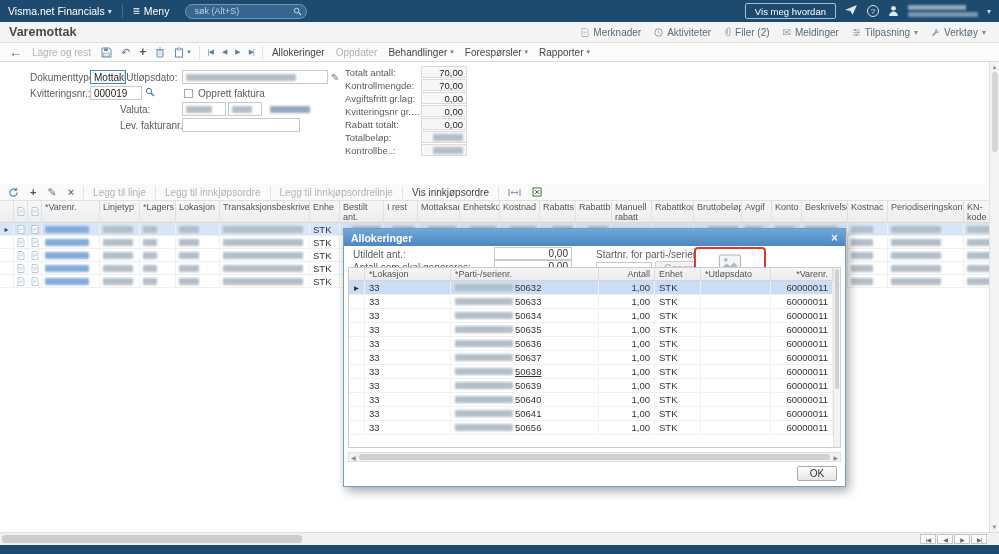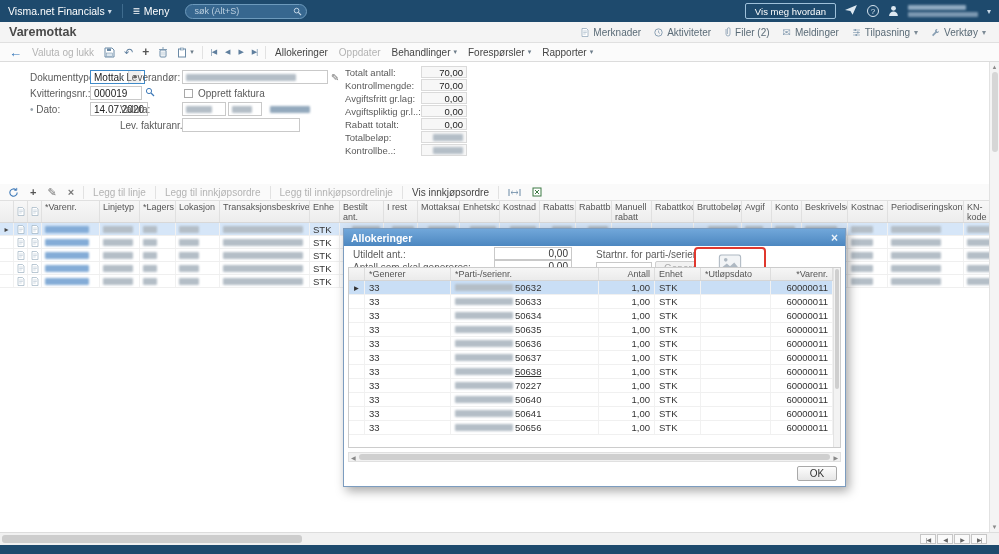--- a/index.html
+++ b/index.html
@@ -216,21 +216,21 @@
             <path d="M6.5 1a2 2 0 0 0-2.3 2.8L1 7l1.2 1.2 3.2-3.2A2 2 0 0 0 8 2.7L6.8 3.9 5.6 2.7z" fill="#8aa0b4"></path>
           </svg>
         <span>Verktøy</span>
         <span class="caret">▾</span>
       </span>
     </div>
   </div>
 
   <div class="toolbar">
     <span class="tb icon backarrow">←</span>
-    <span class="tb disabled">Valuta og lukk</span>
+    <span class="tb disabled">Lagre og rest</span>
     <span class="tb icon">
       <svg width="11" height="11" viewBox="0 0 11 11">
           <path d="M1 1h7l2 2v7H1z" fill="#fff" stroke="#6b8aa6"></path>
           <rect x="3" y="1.5" width="4" height="2.5" fill="#6b8aa6"></rect>
           <rect x="2.5" y="6" width="6" height="3.5" fill="#dce6ee" stroke="#6b8aa6" stroke-width=".5"></rect>
         </svg>
     </span>
     <span class="tb icon" style="color:#5f7f9e;font-size:11px">↶</span>
     <span class="tb icon" style="font-weight:bold;font-size:12px;color:#555">+</span>
     <span class="tb icon">
@@ -266,48 +266,42 @@
     <span class="tb">
       <span>Rapporter</span>
       <span class="caret">▾</span>
     </span>
   </div>
 
   <div class="formarea">
     <div class="col1">
       <div class="fr">
         <span class="fl">Dokumenttype:</span>
-        <div class="fld focus" style="width:55px">
+        <div class="fld focus" style="width:36px">
           <span>Mottak</span>
           <span class="combo-caret">▾</span>
         </div>
       </div>
       <div class="fr">
         <span class="fl">Kvitteringsnr.:</span>
         <div class="fld" style="width:52px">
           <span>000019</span>
         </div>
         <span style="margin-left:3px">
           <svg width="10" height="10" viewBox="0 0 10 10">
               <circle cx="4" cy="4" r="2.6" fill="none" stroke="#3f7ab8"></circle>
               <path d="M6 6l3 3" stroke="#3f7ab8" stroke-width="1.2"></path>
             </svg>
         </span>
       </div>
-      <div class="fr req">
-        <span class="fl">Dato:</span>
-        <div class="fld" style="width:58px">
-          <span>14.07.2020</span>
-        </div>
-      </div>
     </div>
 
     <div class="col2">
       <div class="fr req">
-        <span class="fl">Leverandør:</span>
+        <span class="fl">Utløpsdato:</span>
         <div class="fld" style="width:146px">
           <span class="bar" style="width:110px"></span>
         </div>
         <span style="margin-left:3px;color:#777;font-size:10px">✎</span>
       </div>
       <div class="fr" style="padding-left:64px">
         <span class="cb"></span>
         <span style="color:#5b5b5b">Opprett faktura</span>
       </div>
       <div class="fr">
@@ -333,21 +327,21 @@
         </div>
         <div class="fr">
           <div class="fl">Kontrollmengde:</div>
           <div class="fld num ro" style="width: 46px;">70,00</div>
         </div>
         <div class="fr">
           <div class="fl">Avgiftsfritt gr.lag:</div>
           <div class="fld num ro" style="width: 46px;">0,00</div>
         </div>
         <div class="fr">
-          <div class="fl">Avgiftspliktig gr.l..:</div>
+          <div class="fl">Kvitteringsnr gr.l..:</div>
           <div class="fld num ro" style="width: 46px;">0,00</div>
         </div>
         <div class="fr">
           <div class="fl">Rabatt totalt:</div>
           <div class="fld num ro" style="width: 46px;">0,00</div>
         </div>
         <div class="fr">
           <div class="fl">Totalbeløp:</div>
           <div class="fld num ro" style="width: 46px;">
             <span class="bar" style="width: 30px;"></span>
@@ -854,21 +848,21 @@
               <rect x="1" y="1" width="20" height="14" rx="2" fill="#f2f4f6" stroke="#aeb8c2"></rect>
               <circle cx="7" cy="5.5" r="1.7" fill="#aeb8c2"></circle>
               <path d="M3 13l5-4 3 2.5L15 8l4 5z" fill="#aeb8c2"></path>
             </svg>
         </span>
       </div>
 
       <div class="mtable">
         <div class="mghr">
             <div class="mgh ic"></div>
-            <div class="mgh" style="width: 86px;">*Generer</div>
+            <div class="mgh" style="width: 86px;">*Lokasjon</div>
             <div class="mgh" style="width: 148px;">*Parti-/serienr.</div>
             <div class="mgh num" style="width: 56px;">Antall</div>
             <div class="mgh" style="width: 46px;">Enhet</div>
             <div class="mgh" style="width: 70px;">*Utløpsdato</div>
             <div class="mgh num" style="width: 62px;">*Varenr.</div>
           </div>
         <div>
             <div class="mrow sel">
               <div class="mgc ic rowmark">▸</div>
               <div class="mgc" style="width: 86px;">33</div>
@@ -951,21 +945,21 @@
               <div class="mgc num" style="width: 56px;">1,00</div>
               <div class="mgc" style="width: 46px;">STK</div>
               <div class="mgc" style="width: 70px;"></div>
               <div class="mgc num" style="width: 62px;">60000011</div>
             </div>
             <div class="mrow">
               <div class="mgc ic rowmark"></div>
               <div class="mgc" style="width: 86px;">33</div>
               <div class="mgc" style="width: 148px;">
                 <span class="bar" style="width: 58px; margin-right: 2px;"></span>
-                <span>70227</span>
+                <span>50639</span>
               </div>
               <div class="mgc num" style="width: 56px;">1,00</div>
               <div class="mgc" style="width: 46px;">STK</div>
               <div class="mgc" style="width: 70px;"></div>
               <div class="mgc num" style="width: 62px;">60000011</div>
             </div>
             <div class="mrow">
               <div class="mgc ic rowmark"></div>
               <div class="mgc" style="width: 86px;">33</div>
               <div class="mgc" style="width: 148px;">

